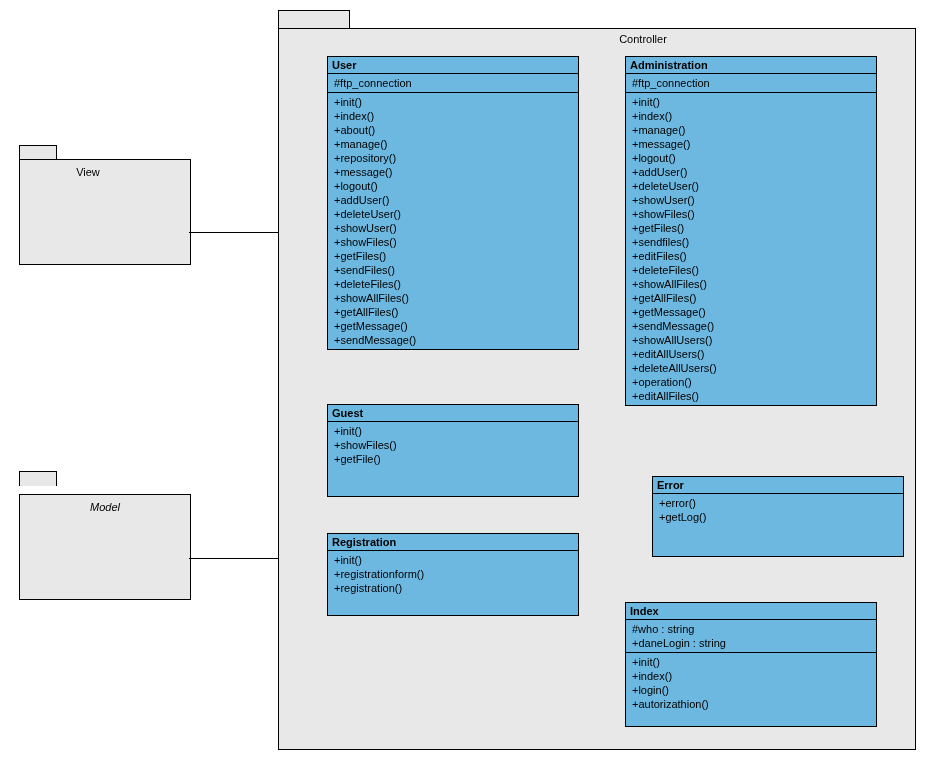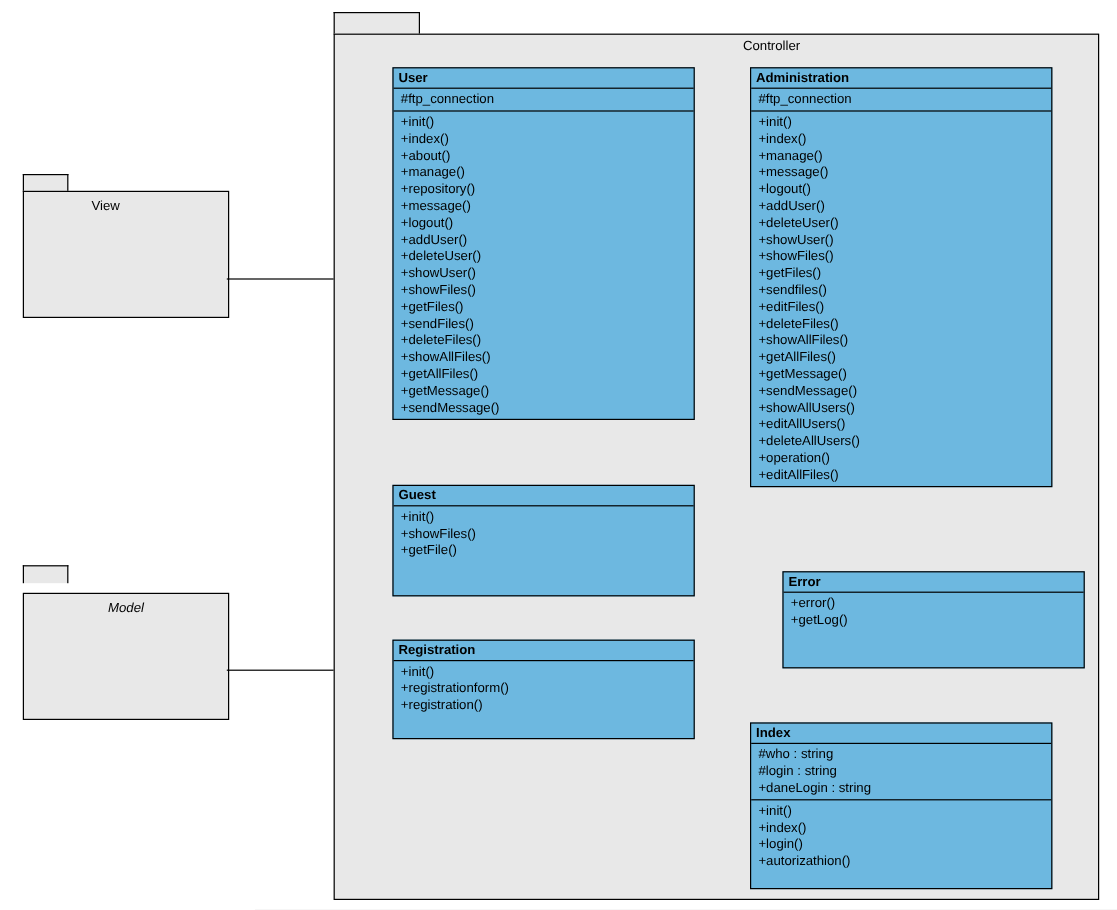--- a/index.html
+++ b/index.html
@@ -156,21 +156,20 @@
   <div class="class-section" style="padding-bottom:32px;">
     <div>+error()</div>
     <div>+getLog()</div>
   </div>
 </div>
 
 <div class="class-box" style="left:625px; top:573px; width:250px;margin-top:29px;">
   <div class="class-title">Index</div>
   <div class="class-section">
     <div>#who : string</div>
-    <div>#login : string</div>
     <div>+daneLogin : string</div>
   </div>
   <div class="class-section" style="padding-bottom:15px;">
     <div>+init()</div>
     <div>+index()</div>
     <div>+login()</div>
     <div>+autorizathion()</div>
   </div>
 </div>
 

